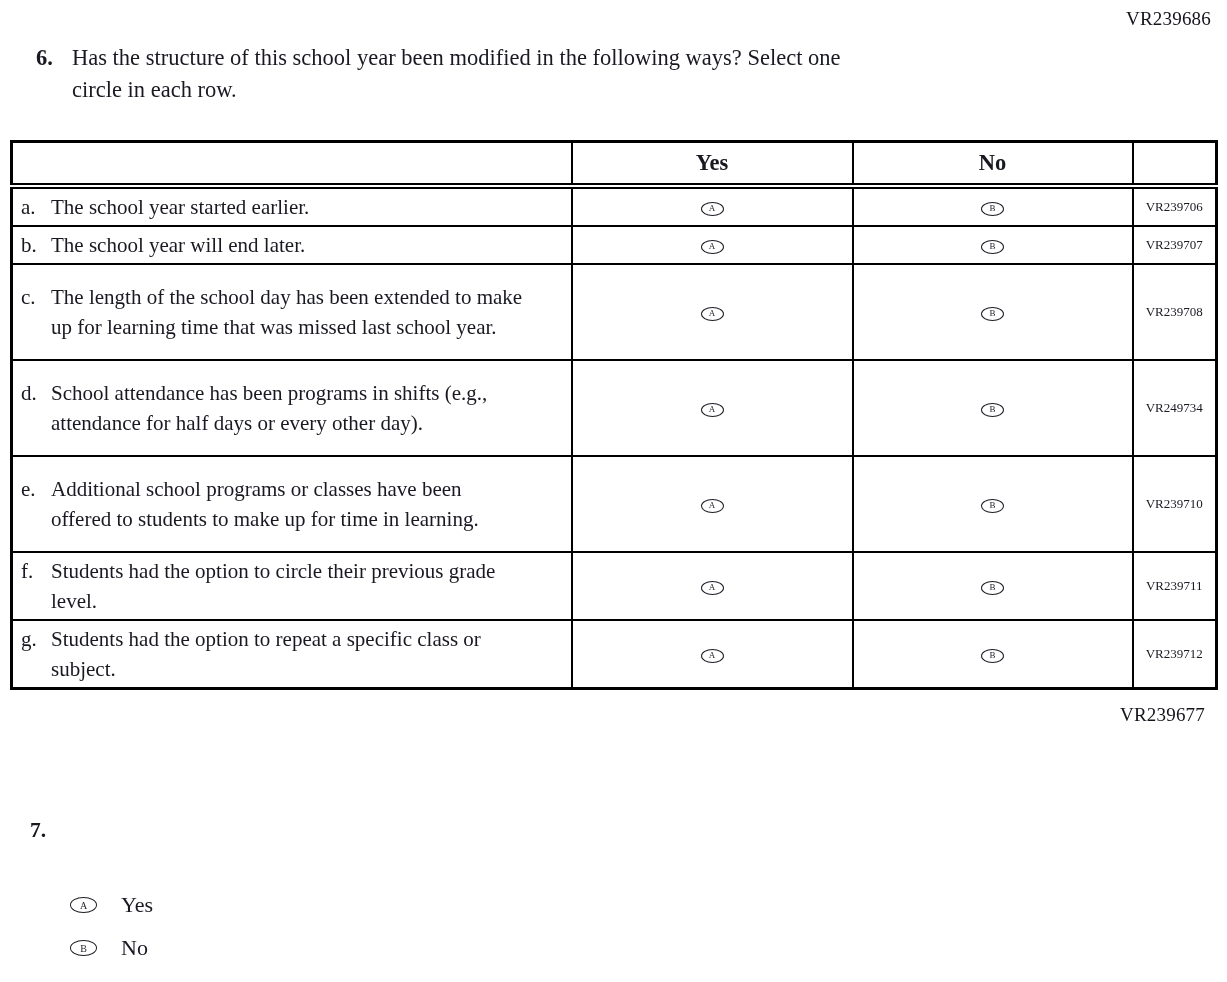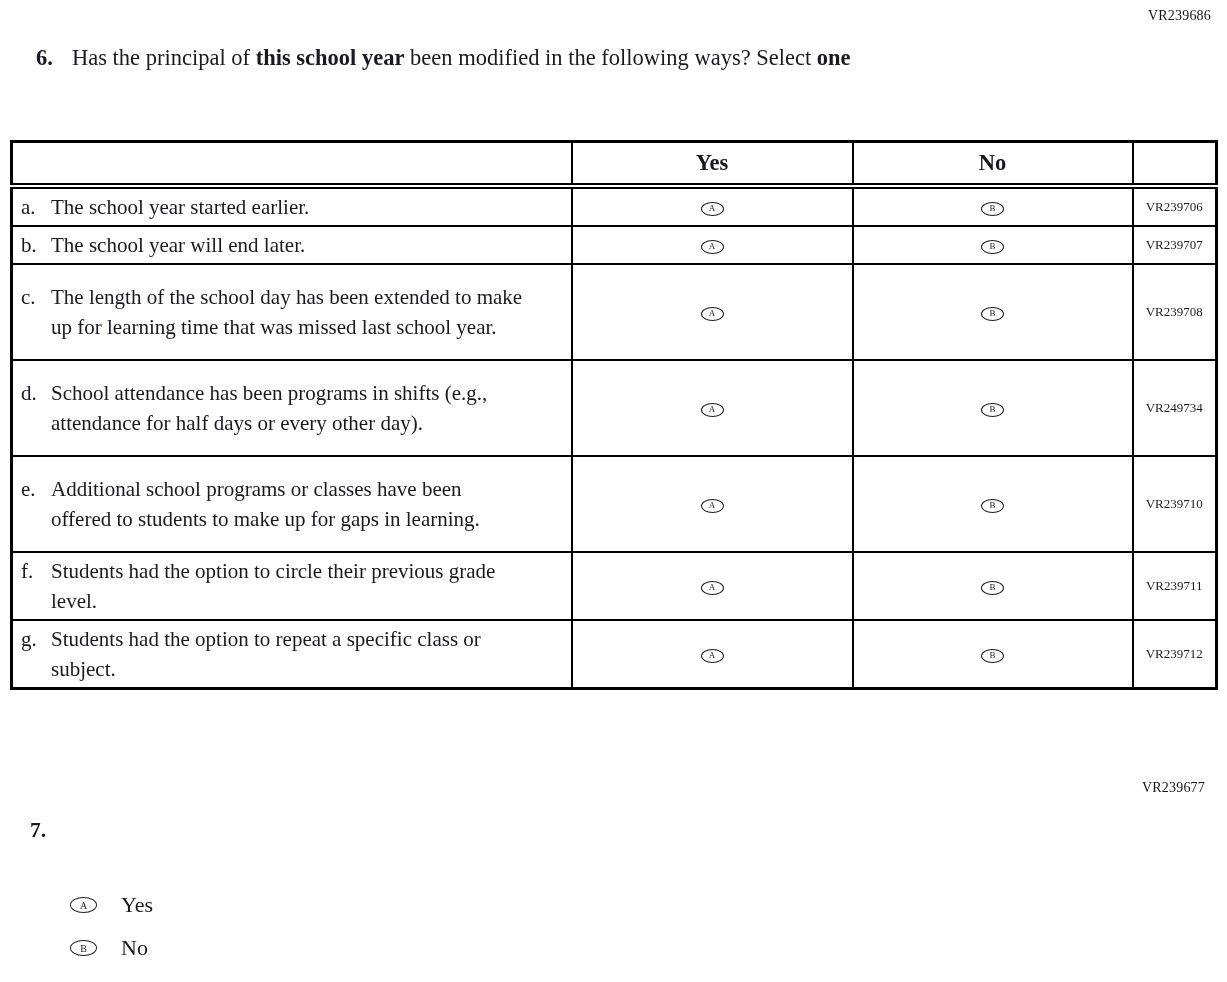--- a/index.html
+++ b/index.html
@@ -3,32 +3,32 @@
 <meta charset="utf-8">
 <style>
   * { margin:0; padding:0; box-sizing:border-box; }
   html,body { width:1227px; height:982px; background:#ffffff; }
   body {
     position:relative;
     font-family:"Liberation Serif", serif;
     color:#191922;
     overflow:hidden;
   }
-  .vr-code { font-size:14px; letter-spacing:0.2px; color:#14141c;margin-left:28px; }
+  .vr-code { font-size:19px; letter-spacing:0.2px; color:#14141c;margin-left:28px; }
   .vr-top { position:absolute; top:8px; right:16px; }
-  .vr-mid { position:absolute; top:780px; right:22px; }
+  .vr-mid { position:absolute; top:704px; right:22px; }
 
   
   .q6 {
     position:absolute; top:42px; left:36px;
     display:flex; font-size:22.5px; line-height:32px;
   }
   .q-num { font-weight:bold; width:36px; flex:none; }
   .q6-text { max-width:1030px; }
-  .q6-text b { font-weight:bold; }
+  .q6-text b { font-weight:normal; }
   .block-line { display:block; }
 
   
   .qtable {
     position:absolute; top:140px; left:10px;
     width:1205px;
     border-collapse:collapse;
     table-layout:fixed;
     border:3px solid #000;
   }
@@ -72,21 +72,21 @@
   .q7-opt .opt-label { margin-left:24px; font-size:22px; }
 </style>
 </head>
 <body>
 
 <div class="vr-code vr-top">VR239686</div>
 <div class="vr-code vr-mid">VR239677</div>
 
 <div class="q6">
   <span class="q-num">6.</span>
-  <span class="q6-text"><span>Has the principal of </span><b>this school year</b><span> been modified in the following ways? Select </span><b>one</b></span>
+  <span class="q6-text"><span>Has the structure of </span><b>this school year</b><span> been modified in the following ways? Select </span><b>one</b><span class="block-line">circle in each row.</span></span>
 </div>
 
 <table class="qtable">
   <colgroup>
     <col style="width:560px">
       <col style="width:281px">
       <col style="width:280px">
       <col style="width:84px">
   </colgroup>
   <thead>
@@ -139,21 +139,21 @@
           </div>
         </td>
       <td class="opt"><span class="bubble">A</span></td>
       <td class="opt"><span class="bubble">B</span></td>
       <td class="code">VR249734</td>
     </tr>
     <tr class="h3">
       <td class="item">
           <div class="itm">
             <span class="l">e.</span>
-            <span class="t">Additional school programs or classes have been offered to students to make up for gaps in learning.</span>
+            <span class="t">Additional school programs or classes have been offered to students to make up for time in learning.</span>
           </div>
         </td>
       <td class="opt"><span class="bubble">A</span></td>
       <td class="opt"><span class="bubble">B</span></td>
       <td class="code">VR239710</td>
     </tr>
     <tr class="h2">
       <td class="item">
           <div class="itm">
             <span class="l">f.</span>

